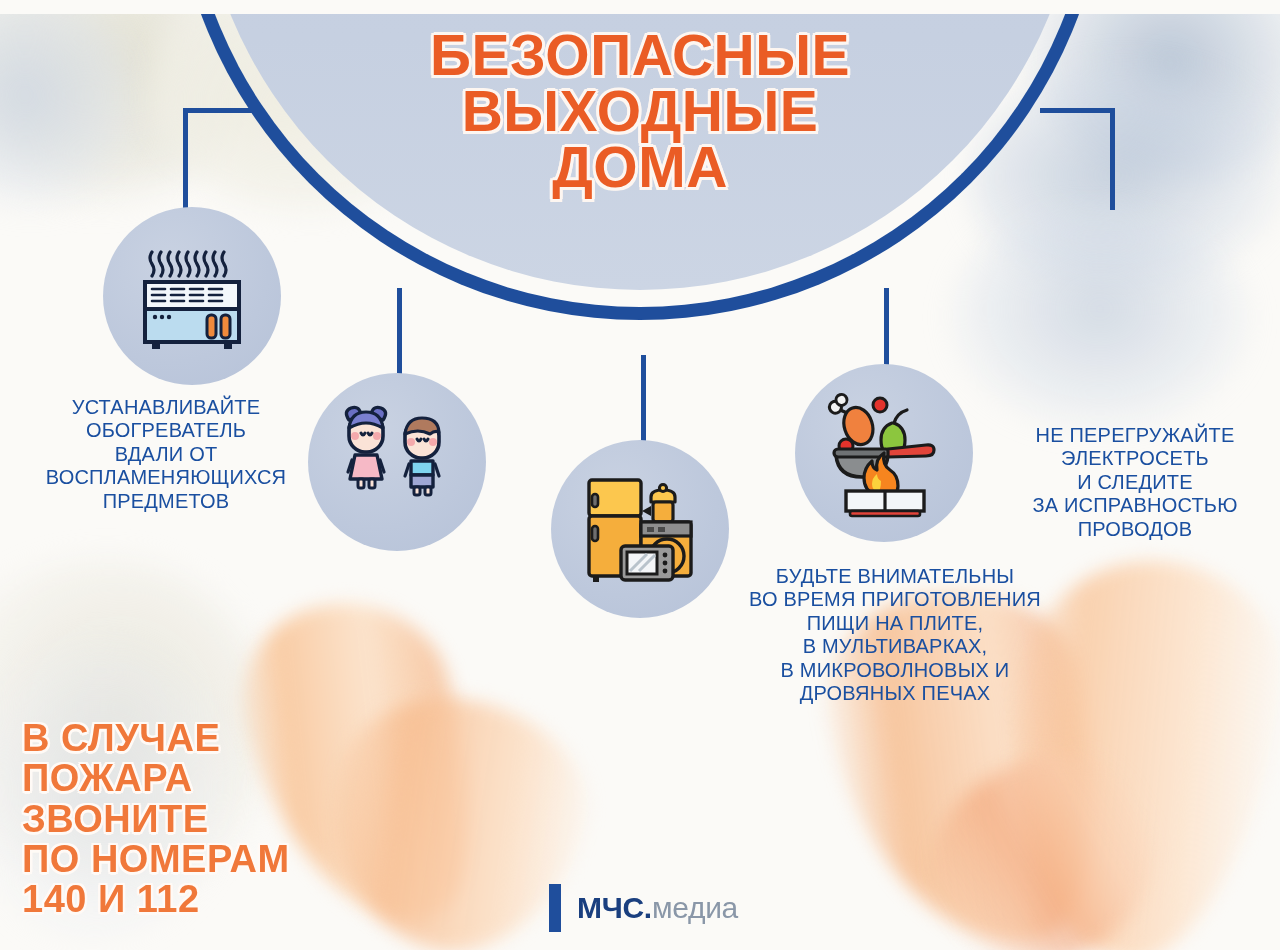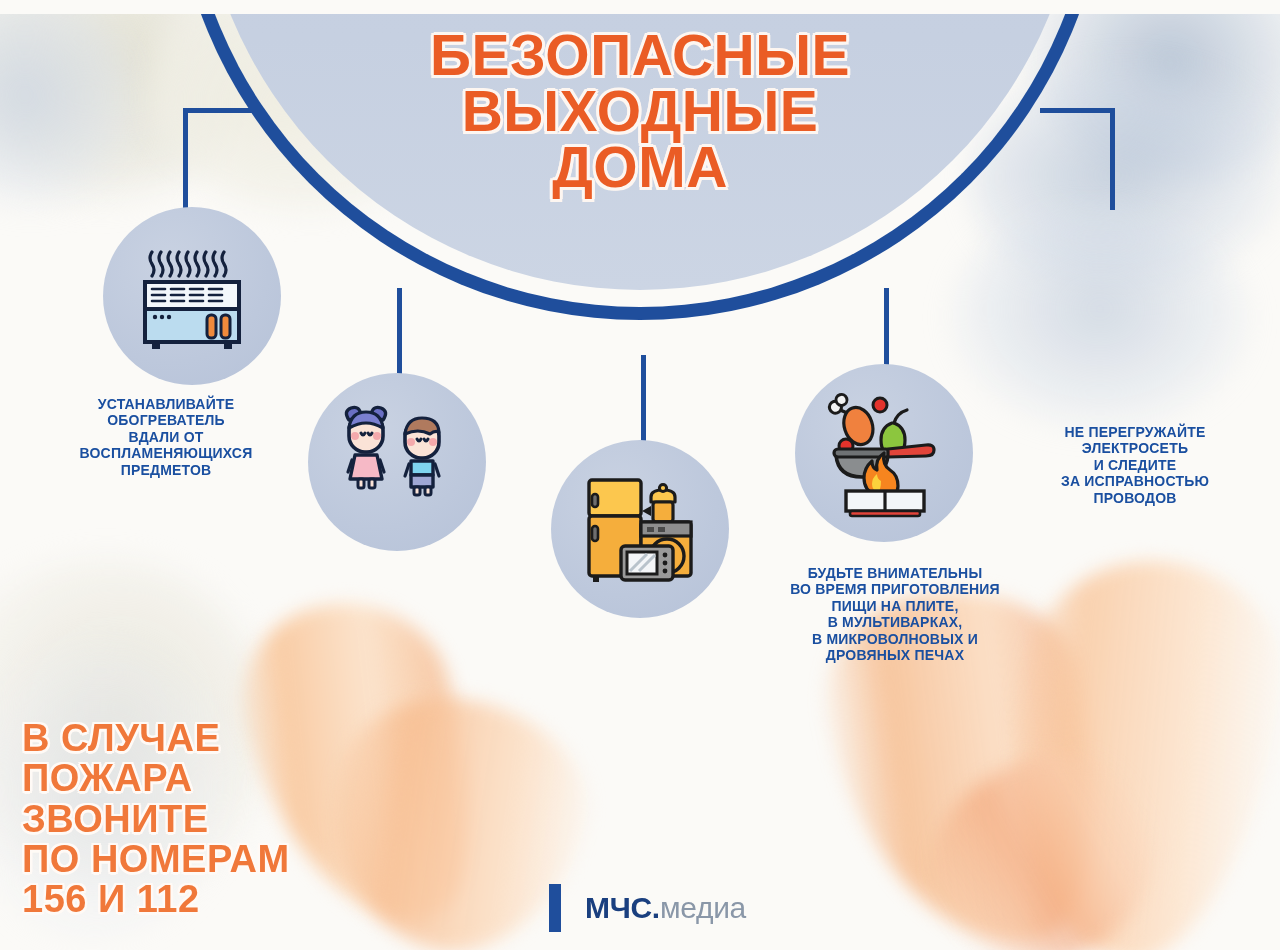--- a/index.html
+++ b/index.html
@@ -77,22 +77,22 @@
 
   
   .icon-circle {
     position:absolute; border-radius:50%;
     background:radial-gradient(circle at 38% 32%, #c9d2e2 0%, #bdc8dc 60%, #b6c2d8 100%);
     display:flex; align-items:center; justify-content:center;
   }
 
   
   .tip-text {
-    position:absolute; color:#1a4fa0; font-weight:bold;
-    font-size:14px; line-height:1.17; letter-spacing:.2px;
+    position:absolute; color:#1a4fa0; font-weight:normal;
+    font-size:20px; line-height:1.17; letter-spacing:.2px;
     white-space:pre-line;
   }
   .t-center { text-align:center; }
 
   
   .title {
     position:absolute; left:330px; top:28px; width:620px;
     text-align:center; color:#ea5c25;
     font-size:57px; font-weight:bold; line-height:.98;
     letter-spacing:.5px; white-space:pre-line;
@@ -109,21 +109,21 @@
     color:#f0783a; font-size:38px; font-weight:bold; line-height:1.06;
     letter-spacing:.5px; white-space:pre-line;
     text-shadow:
       -2px -2px 0 rgba(255,250,246,.95), 2px -2px 0 rgba(255,250,246,.95),
       -2px  2px 0 rgba(255,250,246,.95), 2px  2px 0 rgba(255,250,246,.95),
        0 -2.5px 0 rgba(255,250,246,.95), 0 2.5px 0 rgba(255,250,246,.95),
       -2.5px 0 0 rgba(255,250,246,.95), 2.5px 0 0 rgba(255,250,246,.95);
   }
 
   
-  .logo { position:absolute; left:549px; top:884px; display:flex; align-items:center; gap:24px; }
+  .logo { position:absolute; left:549px; top:884px; display:flex; align-items:center; gap:16px; }
   .logo-bar { width:12px; height:48px; background:#1f4e9c; }
   .logo-text { font-size:30px; letter-spacing:-.3px; }
   .logo-mchs { color:#1a3f7f; font-weight:bold; }
   .logo-dot  { color:#1a3f7f; font-weight:bold; }
   .logo-media{ color:#8a97a8; font-weight:normal; }
 </style>
 </head>
 <body>
 
 <div id="stage">
@@ -314,21 +314,21 @@
 ВО ВРЕМЯ ПРИГОТОВЛЕНИЯ
 ПИЩИ НА ПЛИТЕ,
 В МУЛЬТИВАРКАХ,
 В МИКРОВОЛНОВЫХ И
 ДРОВЯНЫХ ПЕЧАХ</div>
 
   <div class="emergency">В СЛУЧАЕ
 ПОЖАРА
 ЗВОНИТЕ
 ПО НОМЕРАМ
-156 И 112</div>
+140 И 112</div>
 
   <div class="logo">
     <div class="logo-bar"></div>
     <div class="logo-text">
       <span class="logo-mchs">МЧС</span><span class="logo-dot">.</span><span class="logo-media">медиа</span>
     </div>
   </div>
 
 </div>
 

